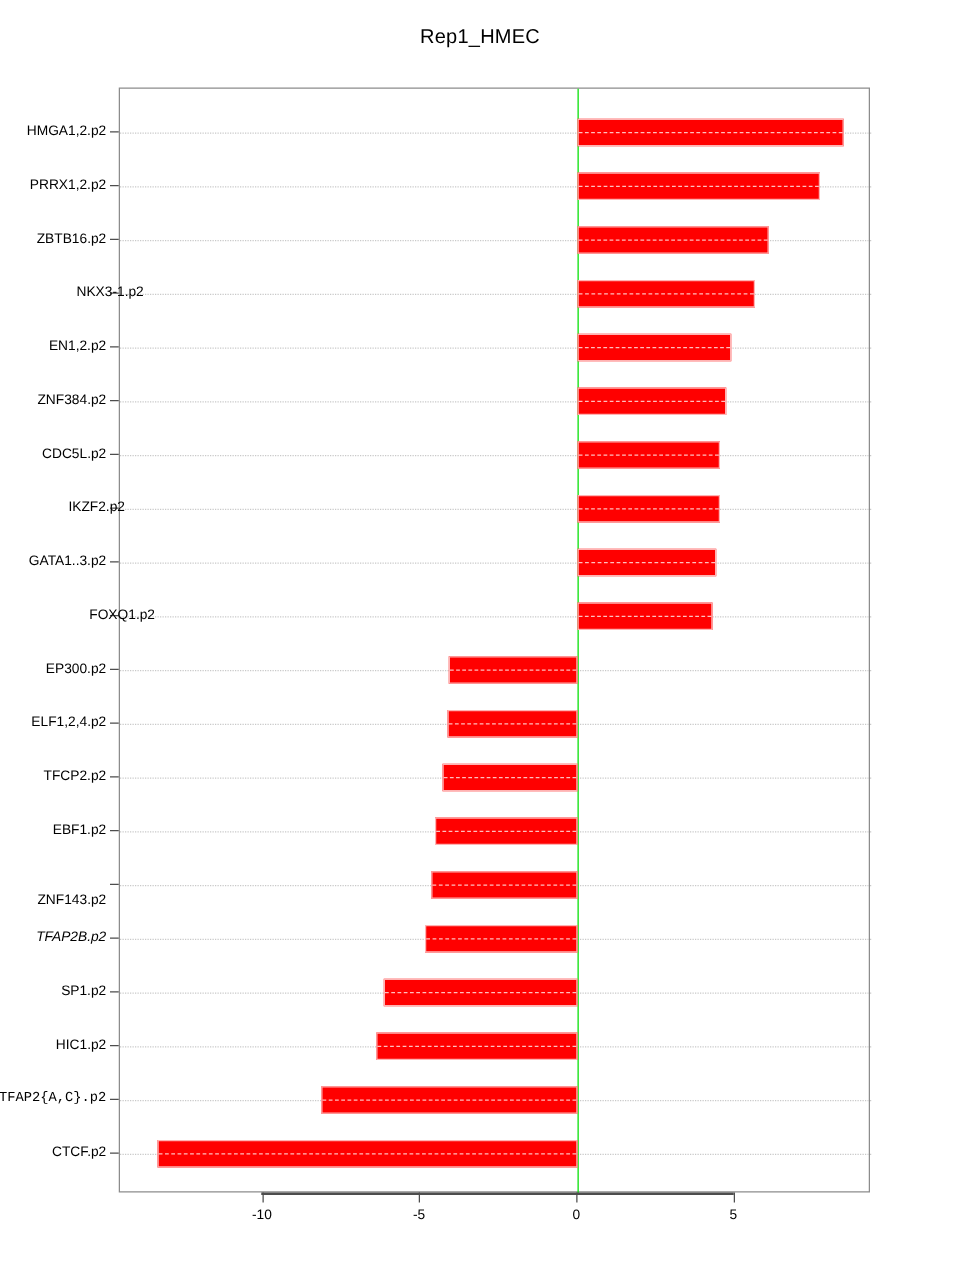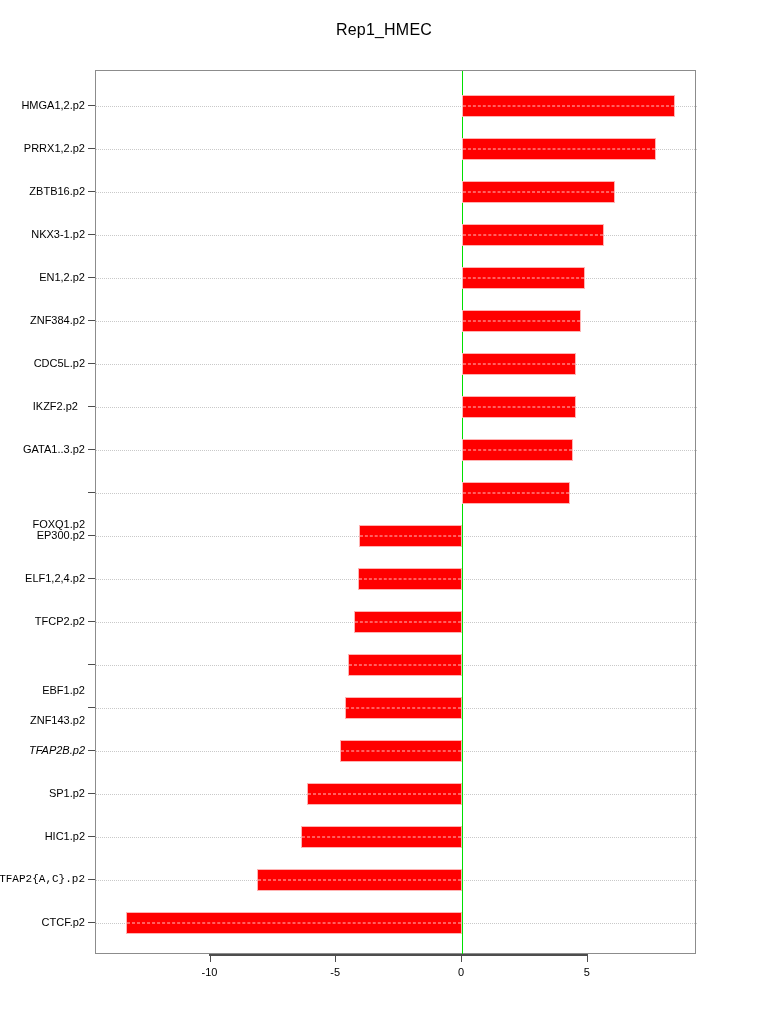--- a/index.html
+++ b/index.html
@@ -158,41 +158,41 @@
   </div>
 
   <div id="yaxis">
       <div class="ytick" style="top: 104.7px;"></div>
       <div class="ylabel" style="top: 98.7px; right: 683px;">HMGA1,2.p2</div>
       <div class="ytick" style="top: 147.73px;"></div>
       <div class="ylabel" style="top: 141.73px; right: 683px;">PRRX1,2.p2</div>
       <div class="ytick" style="top: 190.76px;"></div>
       <div class="ylabel" style="top: 184.76px; right: 683px;">ZBTB16.p2</div>
       <div class="ytick" style="top: 233.79px;"></div>
-      <div class="ylabel" style="top: 227.79px; right: 683px; text-align: center;">NKX3-1.p2</div>
+      <div class="ylabel" style="top: 227.79px; right: 653px; text-align: center;">NKX3-1.p2</div>
       <div class="ytick" style="top: 276.82px;"></div>
       <div class="ylabel" style="top: 270.82px; right: 683px;">EN1,2.p2</div>
       <div class="ytick" style="top: 319.85px;"></div>
       <div class="ylabel" style="top: 313.85px; right: 683px;">ZNF384.p2</div>
       <div class="ytick" style="top: 362.88px;"></div>
       <div class="ylabel" style="top: 356.88px; right: 683px;">CDC5L.p2</div>
       <div class="ytick" style="top: 405.91px;"></div>
-      <div class="ylabel" style="top: 399.91px; right: 690px;">IKZF2.p2</div>
+      <div class="ylabel" style="top: 399.91px; right: 668px;">IKZF2.p2</div>
       <div class="ytick" style="top: 448.94px;"></div>
       <div class="ylabel" style="top: 442.94px; right: 683px;">GATA1..3.p2</div>
       <div class="ytick" style="top: 491.97px;"></div>
-      <div class="ylabel" style="top: 485.97px; right: 683px; margin-top: 32px;">FOXQ1.p2</div>
+      <div class="ylabel" style="top: 485.97px; right: 644px;">FOXQ1.p2</div>
       <div class="ytick" style="top: 535px;"></div>
       <div class="ylabel" style="top: 529px; right: 683px;">EP300.p2</div>
       <div class="ytick" style="top: 578.03px;"></div>
       <div class="ylabel" style="top: 572.03px; right: 683px;">ELF1,2,4.p2</div>
       <div class="ytick" style="top: 621.06px;"></div>
       <div class="ylabel" style="top: 615.06px; right: 683px;">TFCP2.p2</div>
       <div class="ytick" style="top: 664.09px;"></div>
-      <div class="ylabel" style="top: 658.09px; right: 683px; margin-top: 26px;">EBF1.p2</div>
+      <div class="ylabel" style="top: 658.09px; right: 683px;">EBF1.p2</div>
       <div class="ytick" style="top: 707.12px;"></div>
       <div class="ylabel" style="top: 714px; right: 683px;">ZNF143.p2</div>
       <div class="ytick" style="top: 750.15px;"></div>
       <div class="ylabel" style="top: 744.15px; right: 683px; font-style: italic;">TFAP2B.p2</div>
       <div class="ytick" style="top: 793.18px;"></div>
       <div class="ylabel" style="top: 787.18px; right: 683px;">SP1.p2</div>
       <div class="ytick" style="top: 836.21px;"></div>
       <div class="ylabel" style="top: 830.21px; right: 683px;">HIC1.p2</div>
       <div class="ytick" style="top: 879.24px;"></div>
       <div class="ylabel" style="top: 873.24px; right: 683px; font-family: Liberation Mono, monospace;">TFAP2{A,C}.p2</div>

